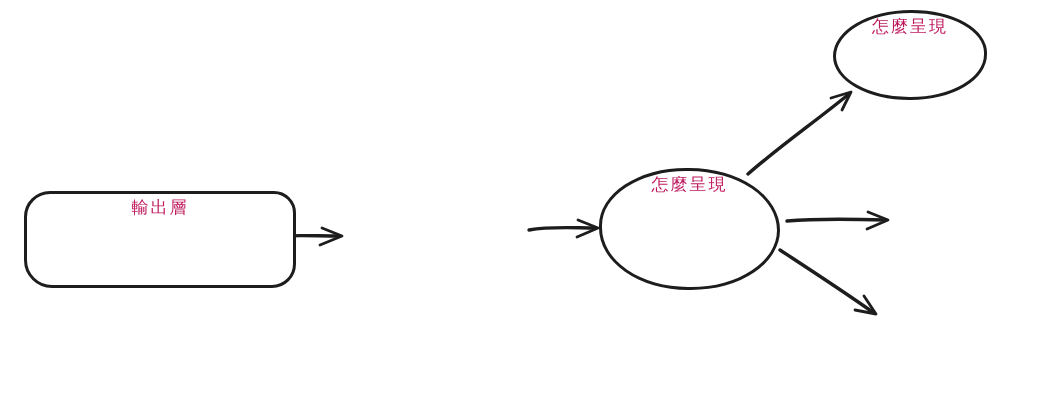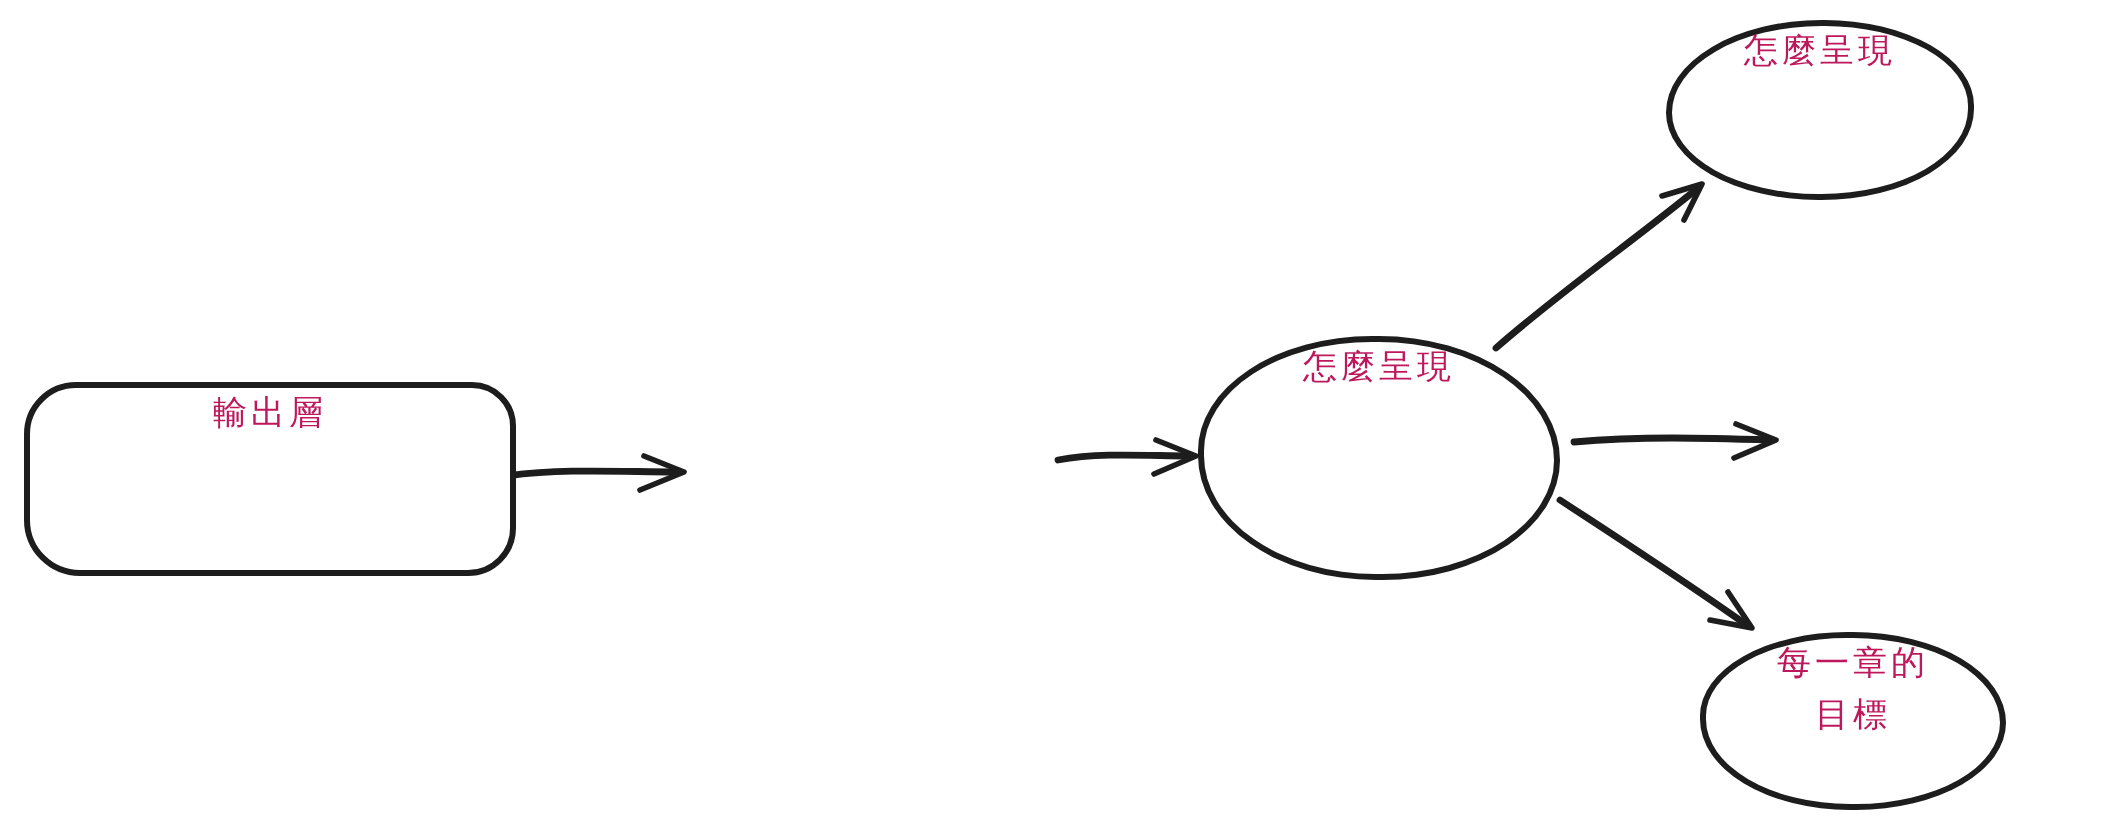--- a/index.html
+++ b/index.html
@@ -45,21 +45,21 @@
     line-height: 1.55;
     white-space: pre-line;
   }
   .node.rect {
     border-radius: 26px 22px 24px 28px;
   }
   .node.ellipse-a { border-radius: 50% 48% 52% 50% / 51% 49% 52% 48%; }
   .node.ellipse-b { border-radius: 49% 51% 50% 50% / 48% 52% 50% 52%; }
   .node.ellipse-c { border-radius: 51% 49% 50% 50% / 52% 48% 51% 49%; }
 
-  .node-output-layer     { left: 12px;  top: 191px; width: 246px; height: 97px;  }
+  .node-output-layer     { left: 24px;  top: 191px; width: 272px; height: 97px;  }
   .node-report-outline   { left: 345px; top: 170px; width: 178px; height: 122px; }
   .node-decide-report    { left: 599px; top: 168px; width: 181px; height: 122px; }
   .node-how-to-present   { left: 833px; top: 10px;  width: 154px; height: 90px;  }
   .node-which-chapters   { left: 895px; top: 170px; width: 150px; height: 85px;  }
   .node-chapter-goal     { left: 850px; top: 316px; width: 153px; height: 89px;  }
 </style>
 </head>
 <body>
 
 <div class="canvas">
@@ -94,18 +94,14 @@
 
   <div class="node ellipse-b node-decide-report">
     <span>怎麼呈現</span>
   </div>
 
   <div class="node ellipse-c node-how-to-present">
     <span>怎麼呈現</span>
   </div>
 
 
-  <div class="node ellipse-b node-chapter-goal">
-    <span>每一章的
-目標</span>
-  </div>
 
 </div>
 
 </body></html>

